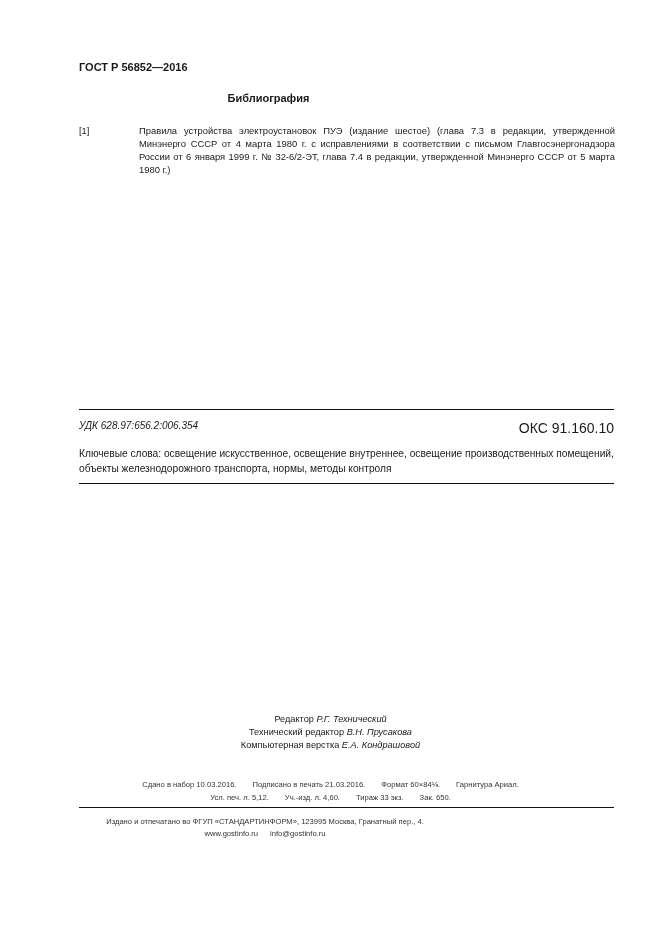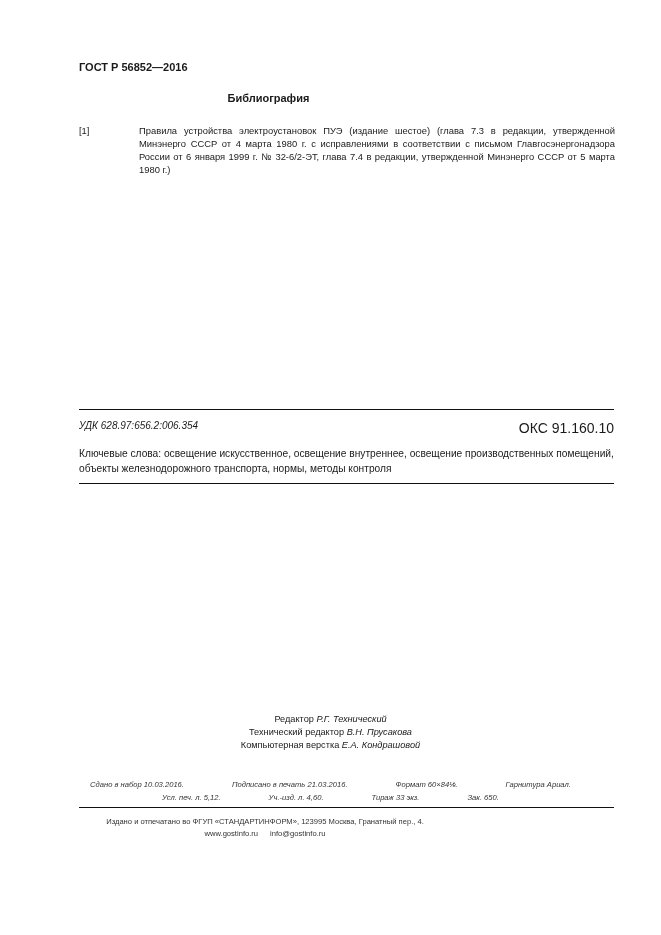--- a/index.html
+++ b/index.html
@@ -13,21 +13,21 @@
     .bib { left: 79px; top: 124px; width: 536px; font-size: 9.4px; line-height: 13px; }
     .bib-num { position: absolute; left: 0; top: 0; }
     .bib-text { margin-left: 60px; text-align: justify; }
     .hr { left: 79px; width: 535px; height: 1px; background: #111; }
     .udk { left: 79px; top: 420px; font-size: 10px; font-style: italic; }
     .oks { right: 47px; top: 420px; font-size: 14px; }
     .kw { left: 79px; top: 446px; width: 535px; font-size: 10.2px; line-height: 15px; }
     .credits { left: 0; width: 661px; top: 713px; text-align: center; font-size: 9.2px; line-height: 13px; }
     .credits i { font-style: italic; }
     .imprint { left: 0; width: 661px; top: 778px; text-align: center; font-size: 7.6px; line-height: 13px; color: #333; }
-    .imprint span { margin: 0 24px; font-style: italic; }
+    .imprint span { margin: 0 8px; }
     .publisher { left: 0; width: 530px; top: 816px; text-align: center; font-size: 7.6px; line-height: 12px; color: #333; }
     .publisher span { margin: 0 6px; }
   </style>
 </head>
 <body>
 
 <div class="abs doc-code">ГОСТ Р 56852—2016</div>
 
 <div class="abs title">Библиография</div>
 

